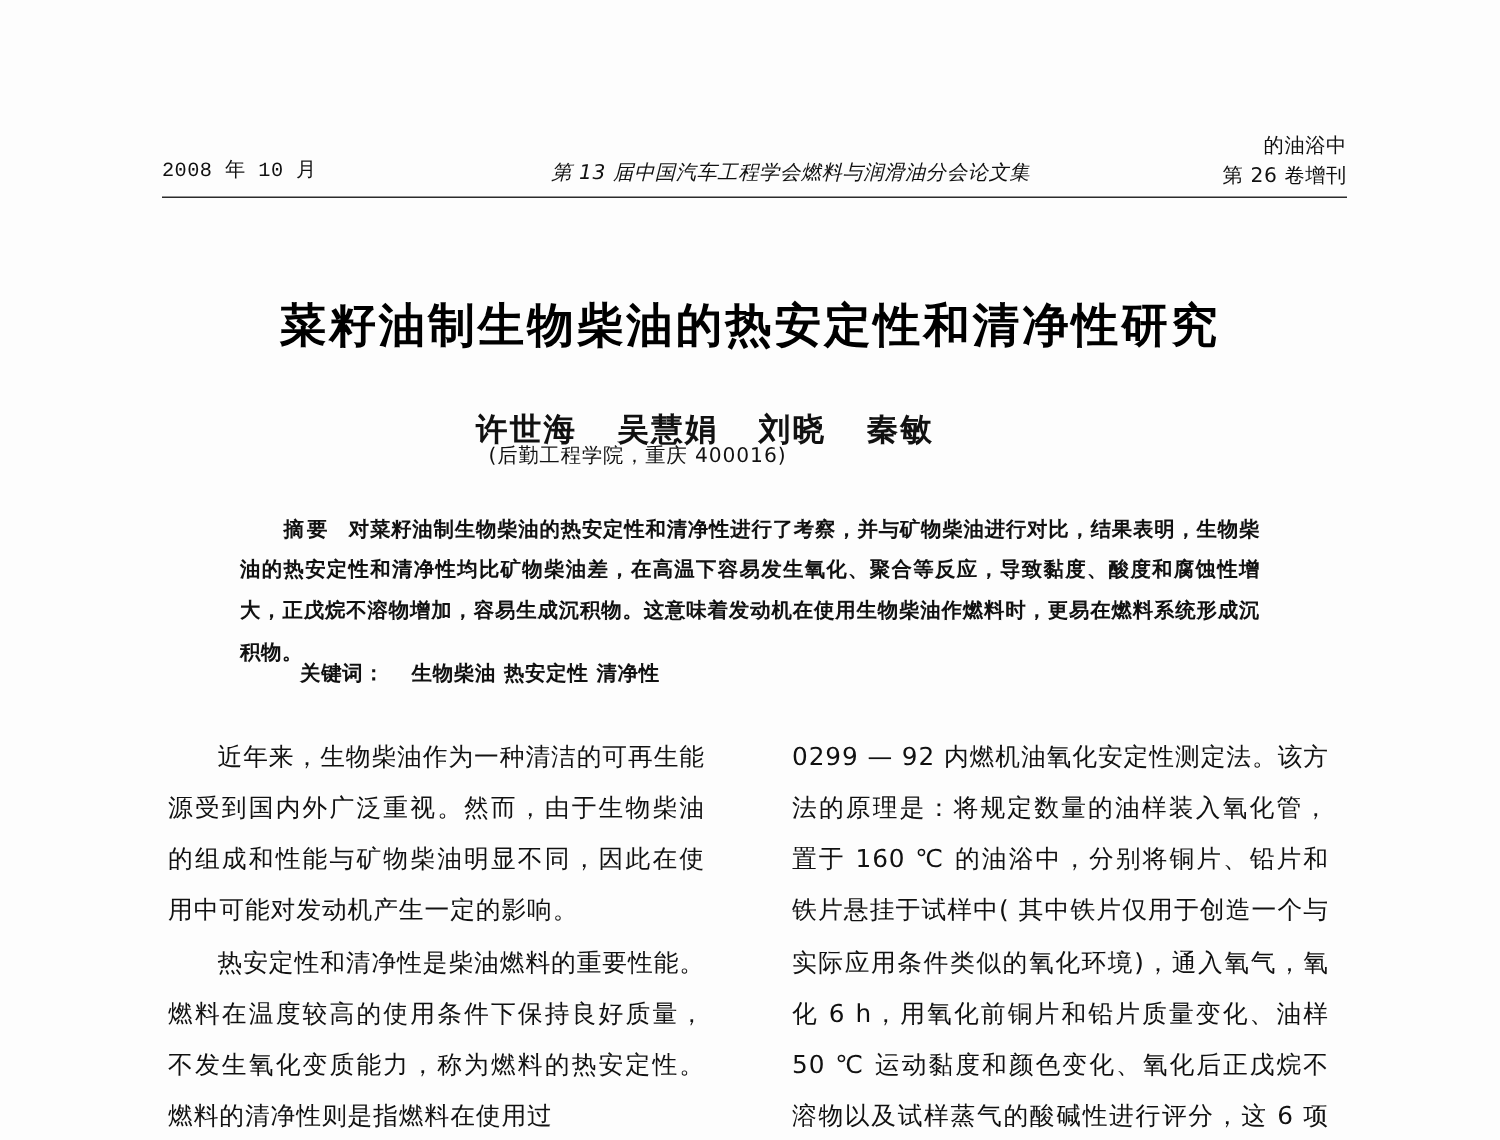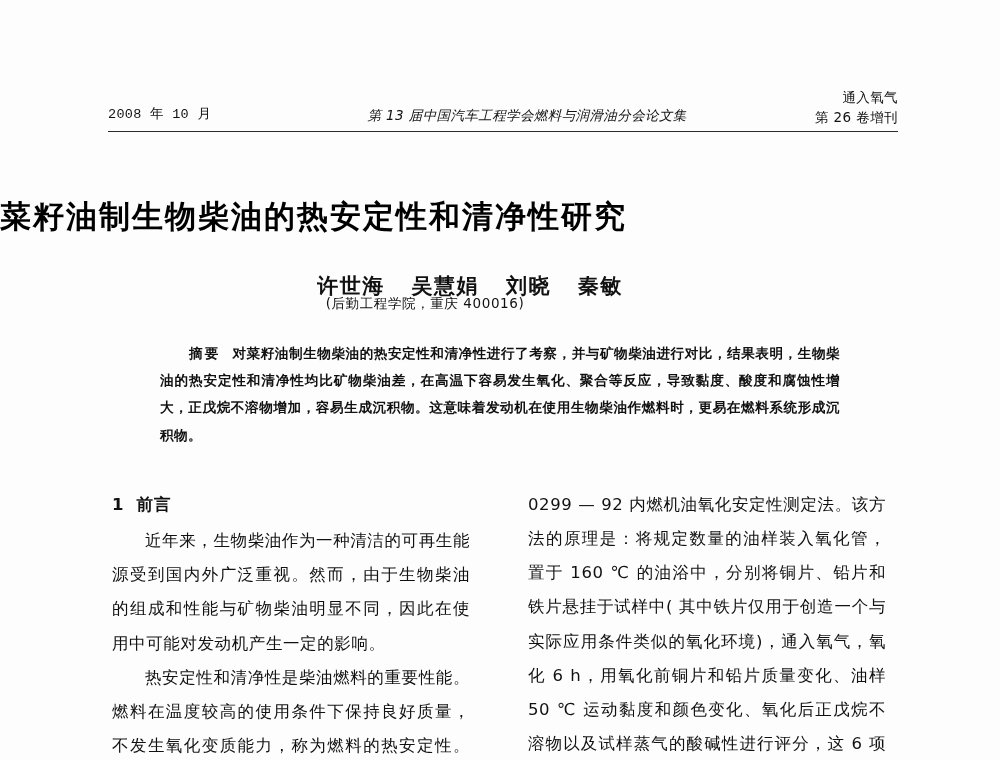--- a/index.html
+++ b/index.html
@@ -64,20 +64,21 @@
     width: 790px;
     height: 1px;
     background: #2b2b2b;
   }
   
   .title {
     position: absolute;
     left: 0;
     top: 196px;
     width: 1000px;
+    text-align: center;
     font-family: "DejaVu Sans", "Liberation Sans", sans-serif;
     font-size: 31px;
     font-weight: bold;
     letter-spacing: 2px;
     color: #000;
   }
   .authors {
     position: absolute;
     left: 0;
     top: 272px;
@@ -152,21 +153,21 @@
 </head>
 <body>
 
 <div class="page">
 
   <div class="runhead">
     <div class="row">
       <div class="rh-left">2008 年 10 月</div>
       <div class="rh-center">第 13 届中国汽车工程学会燃料与润滑油分会论文集</div>
       <div class="rh-right">
-        <div>通入氧气</div>
+        <div>的油浴中</div>
         <div>第 26 卷增刊</div>
       </div>
     </div>
   </div>
   <div class="rule"></div>
 
   <div class="title">菜籽油制生物柴油的热安定性和清净性研究</div>
 
   <div class="authors">
     <span>许世海</span>
@@ -174,25 +175,25 @@
     <span>刘晓</span>
     <span>秦敏</span>
   </div>
 
   <div class="affil">(后勤工程学院，重庆 400016)</div>
 
   <div class="abstract">
     <span class="lead">摘要</span><span>对菜籽油制生物柴油的热安定性和清净性进行了考察，并与矿物柴油进行对比，结果表明，生物柴油的热安定性和清净性均比矿物柴油差，在高温下容易发生氧化、聚合等反应，导致黏度、酸度和腐蚀性增大，正戊烷不溶物增加，容易生成沉积物。这意味着发动机在使用生物柴油作燃料时，更易在燃料系统形成沉积物。</span>
   </div>
 
+  <div class="keywords">
+    <span>关键词：</span><span class="kw">生物柴油    热安定性    清净性</span>
+  </div>
 
   <div class="col col-left">
-    <div class="sec-head">
-      <span class="num">1</span><span>前言</span>
-    </div>
     <p class="para">近年来，生物柴油作为一种清洁的可再生能源受到国内外广泛重视。然而，由于生物柴油的组成和性能与矿物柴油明显不同，因此在使用中可能对发动机产生一定的影响。</p>
     <p class="para">热安定性和清净性是柴油燃料的重要性能。燃料在温度较高的使用条件下保持良好质量，不发生氧化变质能力，称为燃料的热安定性。燃料的清净性则是指燃料在使用过</p>
   </div>
 
   <div class="col col-right">
     <p class="para noindent">0299 — 92 内燃机油氧化安定性测定法。该方法的原理是：将规定数量的油样装入氧化管，置于 160 ℃ 的油浴中，分别将铜片、铅片和铁片悬挂于试样中( 其中铁片仅用于创造一个与实际应用条件类似的氧化环境)，通入氧气，氧化 6 h，用氧化前铜片和铅片质量变化、油样 50 ℃ 运动黏度和颜色变化、氧化后正戊烷不溶物以及试样蒸气的酸碱性进行评分，这 6 项评分之和为总评分，氧化安</p>
   </div>
 
 </div>
 

